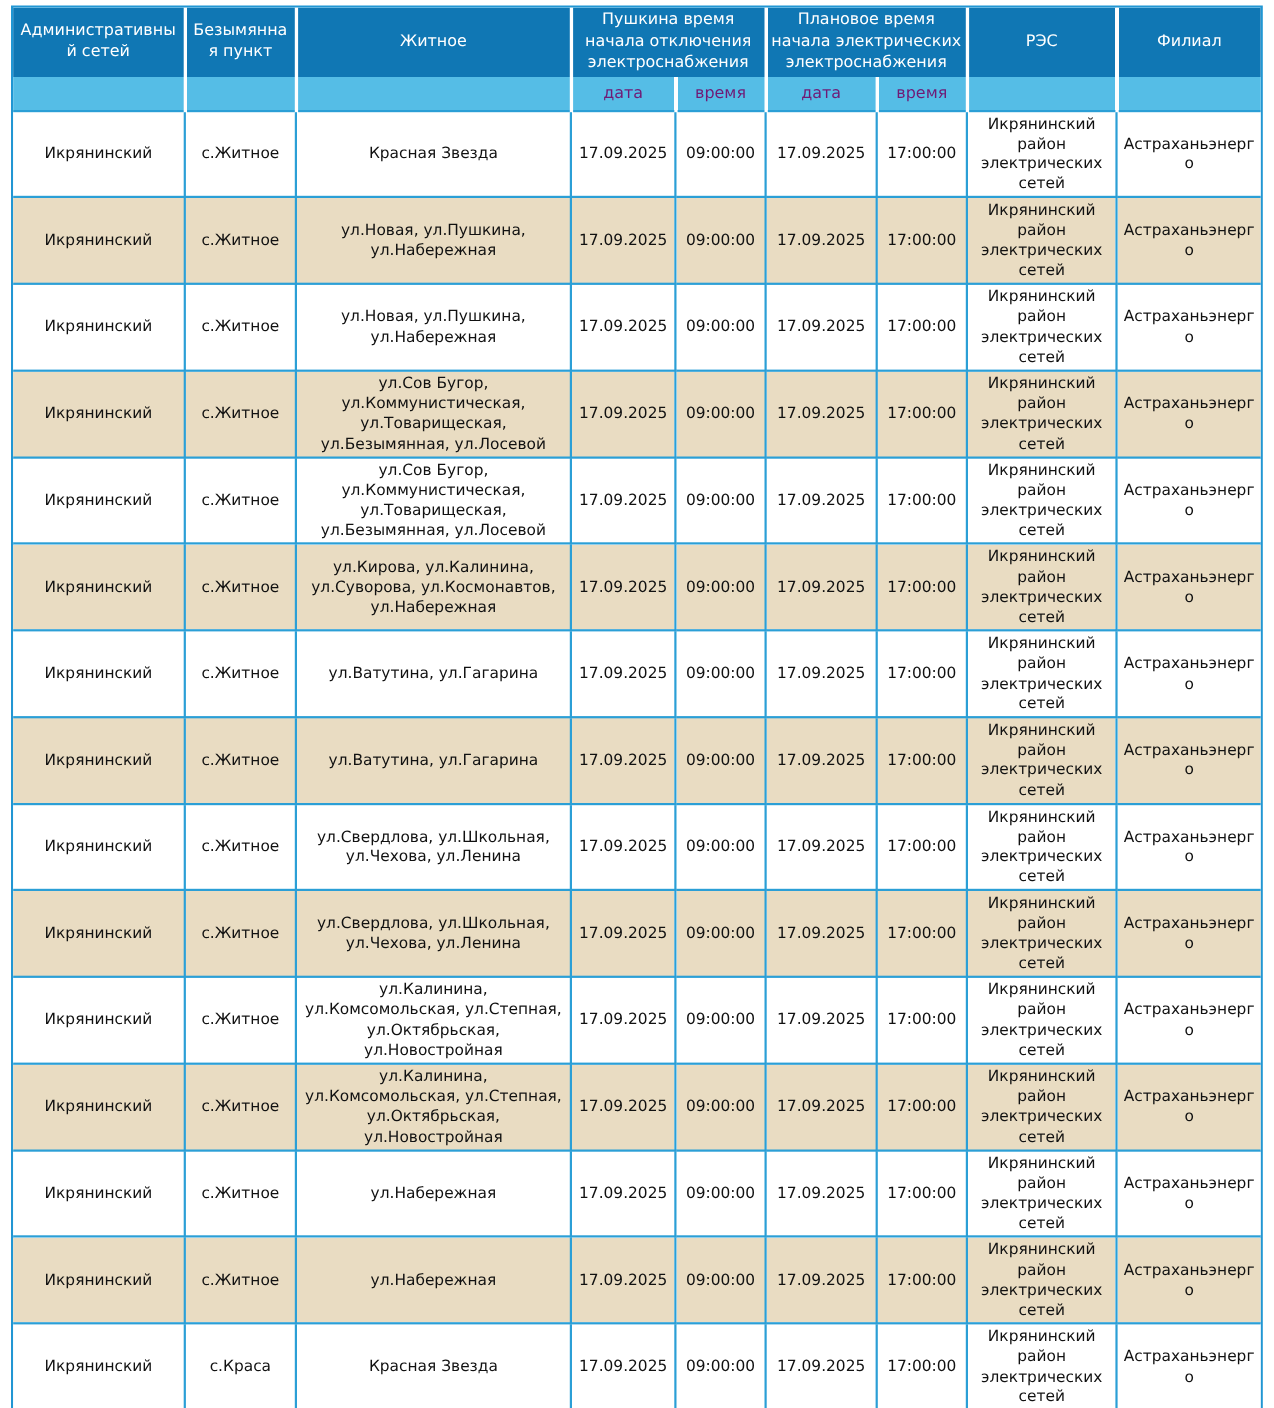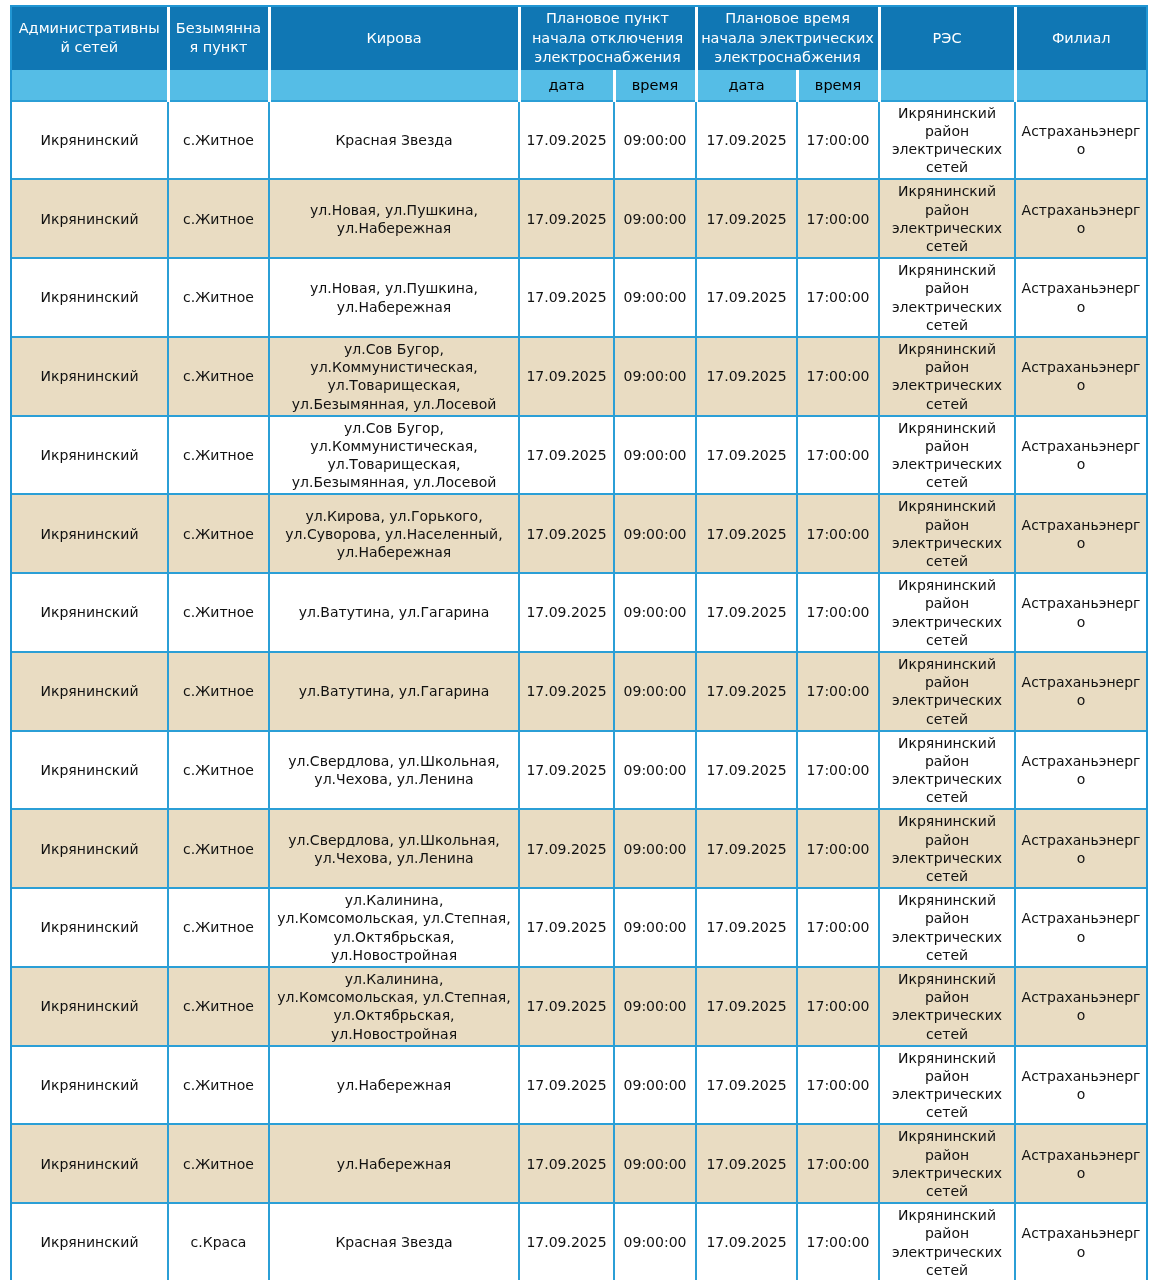--- a/index.html
+++ b/index.html
@@ -37,21 +37,21 @@
     background: #1077b4;
     color: #ffffff;
     font-size: 14.5px;
     height: 62px;
     line-height: 1.35;
     border-right: 3px solid #ffffff;
   }
   thead tr.group-row th:last-child { border-right: none; }
   thead tr.sub-row th {
     background: #55bde6;
-    color: #000000;
+    color: #701a75;
     font-size: 14.5px;
     height: 31px;
     border-right: 3px solid #ffffff;
     border-bottom: 2px solid #2b9fd6;
   }
   thead tr.sub-row th:last-child { border-right: none; }
   tbody td {
     background: #ffffff;
     color: #111111;
     font-size: 14px;
@@ -77,22 +77,22 @@
       <col style="width:82px">
       <col style="width:101px">
       <col style="width:82px">
       <col style="width:136px">
       <col style="width:131px">
     </colgroup>
     <thead>
       <tr class="group-row">
         <th>Административный сетей</th>
         <th>Безымянная пункт</th>
-        <th>Кирова</th>
-        <th colspan="2">Плановое пункт начала отключения электроснабжения</th>
+        <th>Житное</th>
+        <th colspan="2">Пушкина время начала отключения электроснабжения</th>
         <th colspan="2">Плановое время начала электрических электроснабжения</th>
         <th>РЭС</th>
         <th>Филиал</th>
       </tr>
       <tr class="sub-row">
         <th></th>
         <th></th>
         <th></th>
         <th>дата</th>
         <th>время</th>
@@ -159,21 +159,21 @@
     <td>09:00:00</td>
     <td>17.09.2025</td>
     <td>17:00:00</td>
     <td>Икрянинский район электрических сетей</td>
     <td>Астраханьэнерго</td>
   </tr>
 
   <tr class="shaded">
     <td>Икрянинский</td>
     <td>с.Житное</td>
-    <td>ул.Кирова, ул.Горького, ул.Суворова, ул.Населенный, ул.Набережная</td>
+    <td>ул.Кирова, ул.Калинина, ул.Суворова, ул.Космонавтов, ул.Набережная</td>
     <td>17.09.2025</td>
     <td>09:00:00</td>
     <td>17.09.2025</td>
     <td>17:00:00</td>
     <td>Икрянинский район электрических сетей</td>
     <td>Астраханьэнерго</td>
   </tr>
 
   <tr>
     <td>Икрянинский</td>

